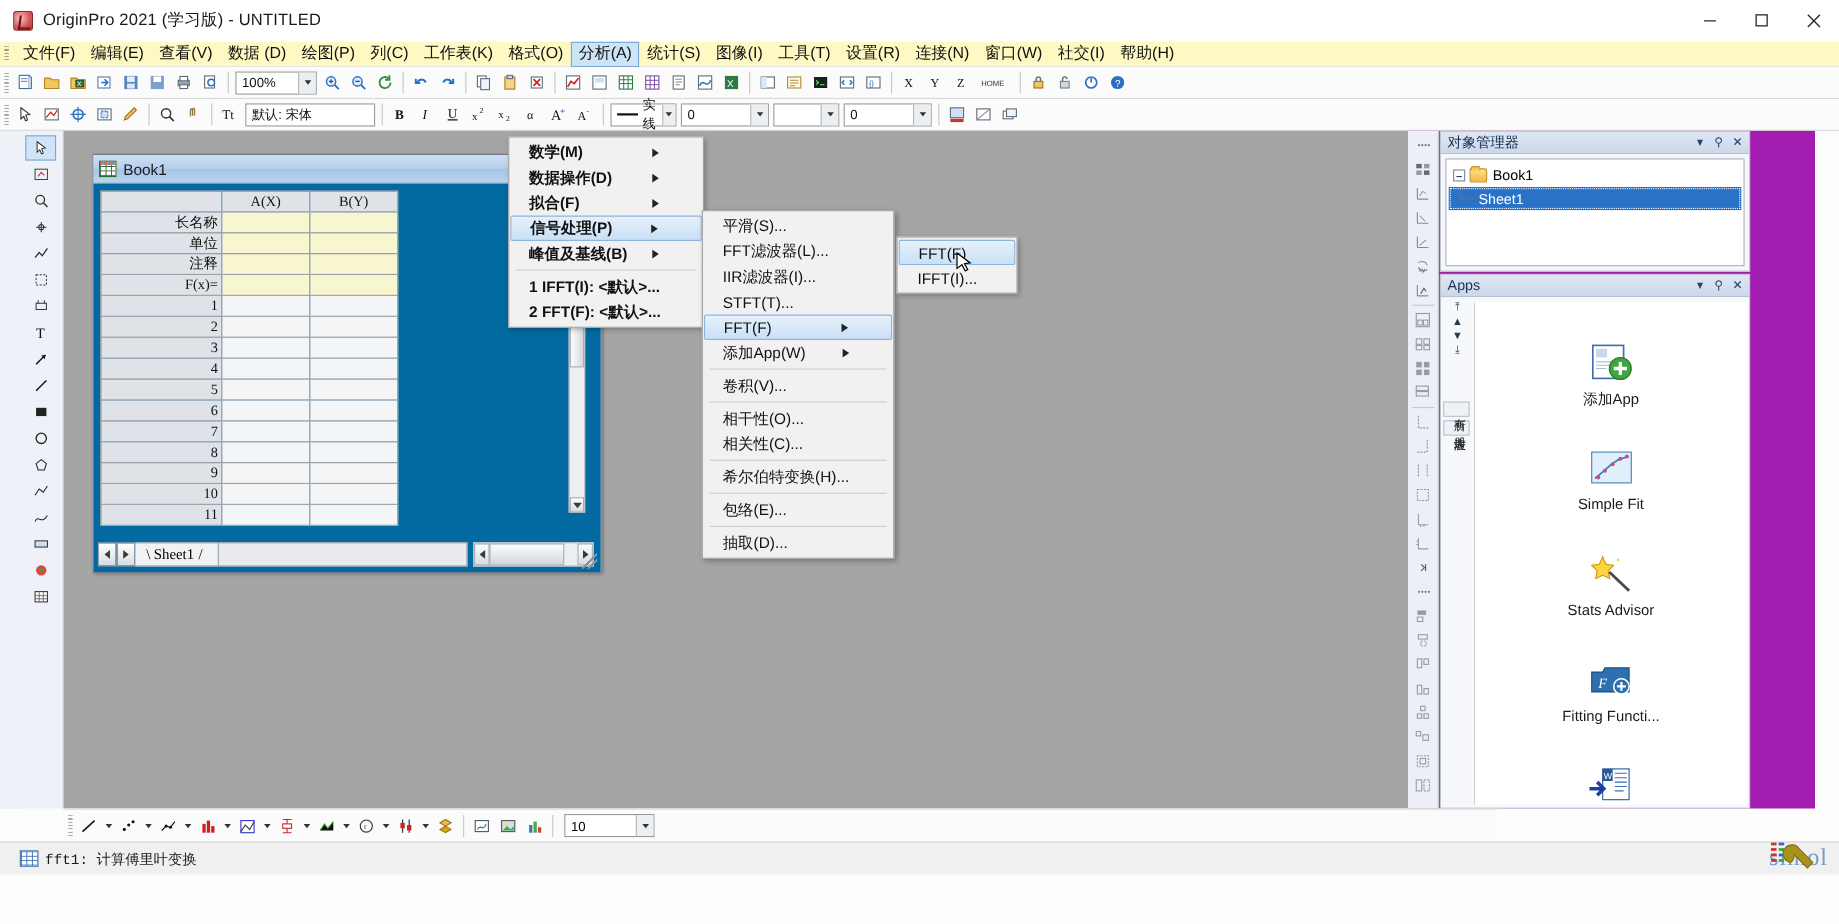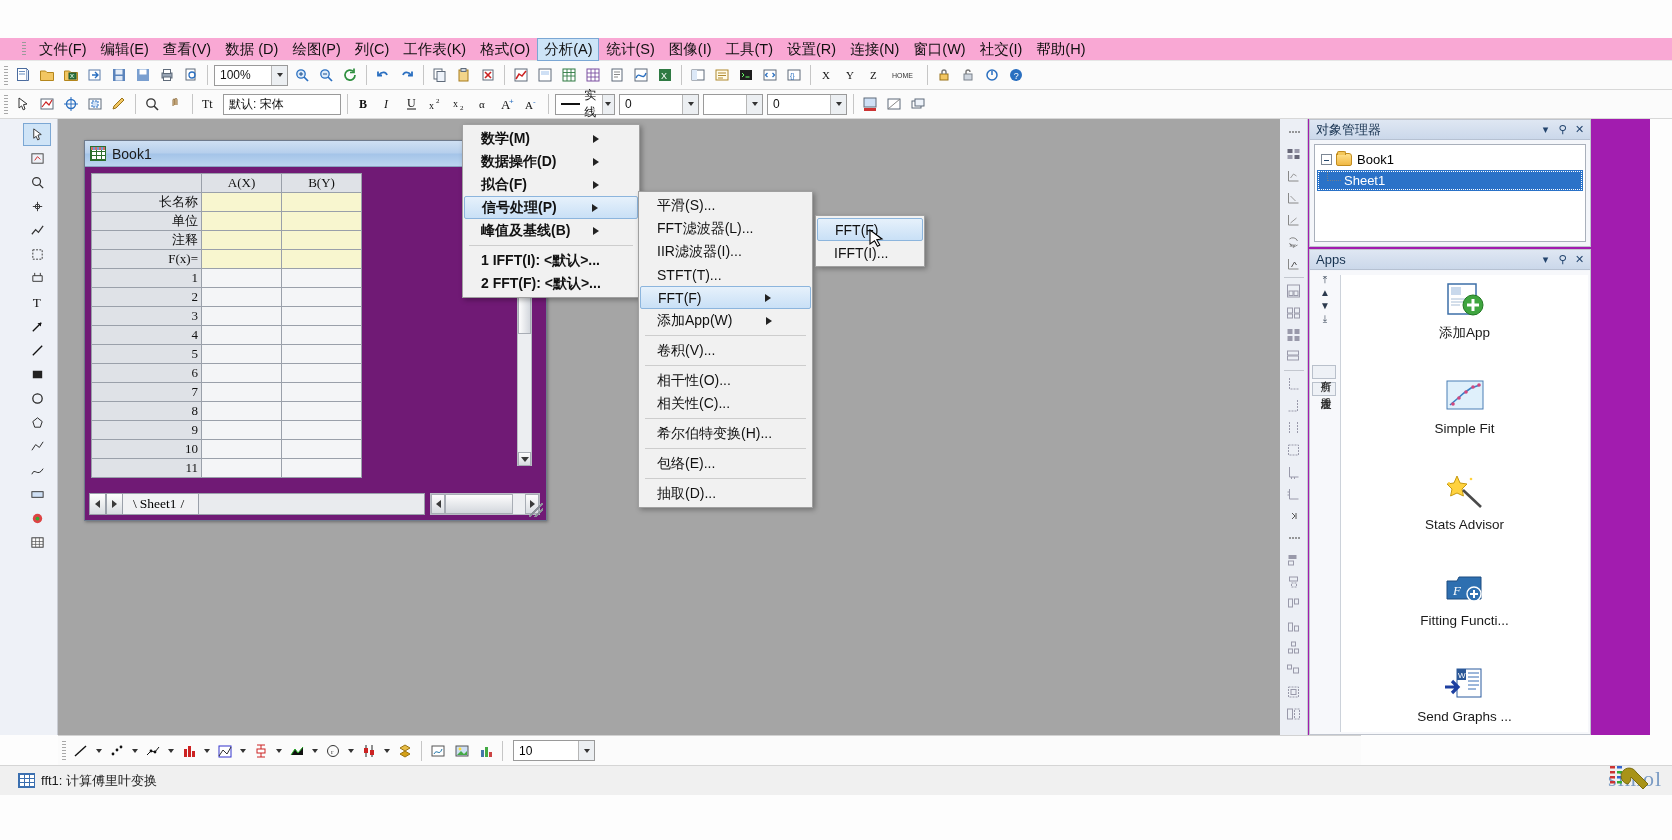--- a/index.html
+++ b/index.html
@@ -44,23 +44,23 @@
   .win-buttons { margin-left: auto; display: flex; height: 38px; }
   .win-btn {
     width: 47px; height: 38px; display: flex; align-items: center; justify-content: center;
     color: #2b2b2b;
   }
   .win-btn svg { display: block; }
 
   
   .menubar {
     position: absolute; left: 0; top: 38px; width: 1672px; height: 23px;
-    background: #f9a8d4;
+    background: #fef9c3;
     display: flex; align-items: center;
-    padding-left: 22px;
+    padding-left: 4px;
     border-bottom: 1px solid #e6e6e6;
   }
   .menubar .grip {
     width: 4px; height: 15px; margin-right: 6px;
     background-image: repeating-linear-gradient(to bottom, #9a9a9a 0 1px, transparent 1px 3px);
   }
   .menu-item {
     padding: 2px 7px; font-size: 14.5px; color: #111; white-space: nowrap;
     line-height: 19px;
   }
@@ -161,21 +161,21 @@
   .wb {
     width: 30px; height: 19px; margin-left: 2px;
     background: linear-gradient(to bottom, #eaf2fb, #c3d8ef);
     border: 1px solid #7f9ec0;
     display: flex; align-items: center; justify-content: center;
   }
   .wb .bar { width: 12px; height: 3px; background: #2d3b4d; }
 
   .sheet-area {
     position: absolute; left: 0; top: 26px; right: 0; bottom: 0;
-    background: #701a75;
+    background: #0369a1;
   }
   table.ws {
     border-collapse: collapse;
     table-layout: fixed;
     position: absolute; left: 6px; top: 6px;
   }
   table.ws td, table.ws th {
     border: 1px solid #9aa0aa;
     height: 19px; font-size: 12px; font-weight: normal;
     padding: 0 3px;
@@ -349,21 +349,21 @@
     font-size: 11px; color: #222; text-align: center; padding: 6px 2px;
     margin-bottom: 3px;
   }
   .apps-grid {
     position: absolute; left: 30px; top: 4px; right: 2px; bottom: 2px;
     background: #fff; border-left: 1px solid #ccd2da;
     overflow: hidden;
   }
   .app-cell {
     width: 100%; height: 96px; display: flex; flex-direction: column;
-    align-items: center; justify-content: flex-start; padding-top: 6px;
+    align-items: center; justify-content: flex-end; padding-top: 6px;
   }
   .app-label {
     font-size: 13.5px; color: #1a1a1a; text-align: center; line-height: 16px;
     margin-top: 4px; width: 110px;
   }
   .app-ico { width: 44px; height: 40px; }
 
   
   #toolbar3 {
     position: absolute; left: 58px; top: 735px; width: 1303px; height: 30px;
@@ -372,21 +372,21 @@
   }
   .bt-combo {
     height: 21px; width: 82px; border: 1px solid #9a9a9a; background: #fff;
     display: flex; align-items: center; font-size: 12px; padding-left: 5px; margin-left: 6px;
   }
 
   
   .statusbar {
     position: absolute; left: 0; top: 765px; width: 1672px; height: 30px;
     background: #f0f0f0; border-top: 1px solid #d5d5d5;
-    display: flex; align-items: center; font-size: 13px; color: #1a1a1a;
+    display: flex; align-items: center; font-size: 13px; color: #1a1a1a; font-family: Liberation Mono, monospace;
   }
   .sb-ico {
     width: 17px; height: 15px; margin-left: 18px; margin-right: 6px; flex: none;
     background: #fff; border: 1px solid #3b6fb0;
     background-image:
       linear-gradient(to right,#3b6fb0 1px,transparent 1px),
       linear-gradient(to bottom,#3b6fb0 1px,transparent 1px);
     background-size: 5px 4px;
   }
   .sb-right { margin-left: auto; display: flex; align-items: center; }
@@ -410,20 +410,42 @@
     background: #e9edf5; border: 1px solid #b9c0cf;
     writing-mode: vertical-rl; text-orientation: upright;
     font-size: 10.5px; color: #2a2a2a; text-align: center; padding: 5px 0;
   }
 </style>
 </head>
 <body>
 
 <div id="app">
 
+  <div class="titlebar">
+    <div class="title-icon"></div>
+    <div class="title-text">OriginPro 2021 (学习版) - UNTITLED</div>
+    <div class="win-buttons">
+      <div class="win-btn">
+        <svg width="13" height="13" viewBox="0 0 13 13">
+            <line x1="1" y1="7" x2="12" y2="7" stroke="#2b2b2b" stroke-width="1.2"></line>
+          </svg>
+      </div>
+      <div class="win-btn">
+        <svg width="13" height="13" viewBox="0 0 13 13">
+            <rect x="1.5" y="1.5" width="10" height="10" fill="none" stroke="#2b2b2b" stroke-width="1.2"></rect>
+          </svg>
+      </div>
+      <div class="win-btn">
+        <svg width="14" height="14" viewBox="0 0 14 14">
+            <line x1="1.5" y1="1.5" x2="12.5" y2="12.5" stroke="#2b2b2b" stroke-width="1.3"></line>
+            <line x1="12.5" y1="1.5" x2="1.5" y2="12.5" stroke="#2b2b2b" stroke-width="1.3"></line>
+          </svg>
+      </div>
+    </div>
+  </div>
 
   <div class="menubar">
     <div class="grip"></div>
     <div class="menu-item">文件(F)</div>
     <div class="menu-item">编辑(E)</div>
     <div class="menu-item">查看(V)</div>
     <div class="menu-item">数据 (D)</div>
     <div class="menu-item">绘图(P)</div>
     <div class="menu-item">列(C)</div>
     <div class="menu-item">工作表(K)</div>

